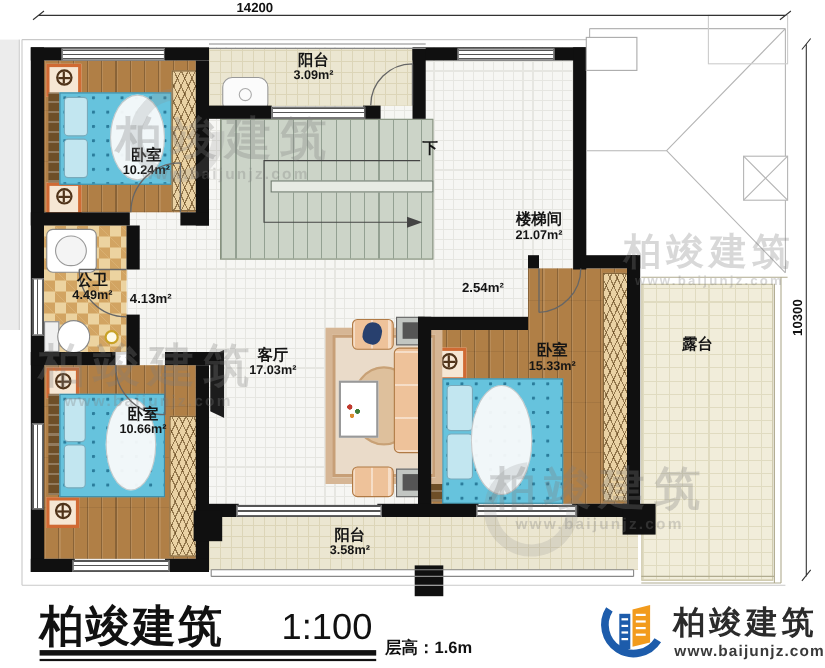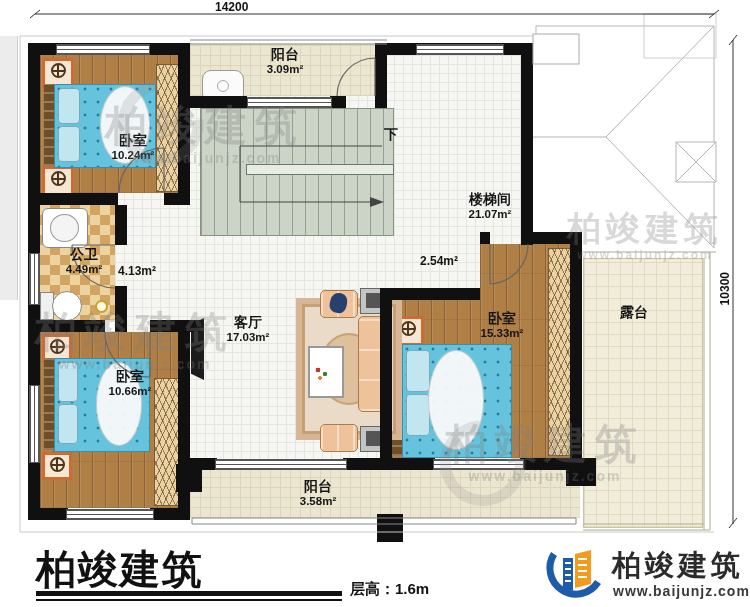--- a/index.html
+++ b/index.html
@@ -284,20 +284,21 @@
   </div>
   <div class="ring" style="left:440px;top:420px;"></div>
   <div class="wm" style="left:420px;top:416px;width:250px;">
     <span class="l1">柏竣建筑</span>
     <span class="l2">www.baijunjz.com</span>
   </div>
 
   <div class="tmain" style="left:36px;top:542px;">柏竣建筑</div>
   <div class="uline" style="left:36px;top:591px;width:306px;height:5px;"></div>
   <div class="uline" style="left:36px;top:599px;width:306px;height:2px;"></div>
+  <div class="tscale" style="left:256px;top:551px;">1:100</div>
   <div class="tinfo" style="left:350px;top:580px;">
     <span>层高：</span><span>1.6m</span>
   </div>
 
   <svg class="abs" style="left:538px;top:544px;z-index:12;" width="68" height="58" viewBox="0 0 68 58">
     <path d="M16,10 A25,25 0 1 0 60,38" stroke="#1d5cab" stroke-width="7" fill="none"></path>
     <rect x="25" y="14" width="10" height="32" fill="#1d5cab"></rect>
     <polygon points="37,10 53,6 53,40 37,44" fill="#f29b1d"></polygon>
     <g fill="#ffffff">
       <rect x="27" y="18" width="6" height="2"></rect>

